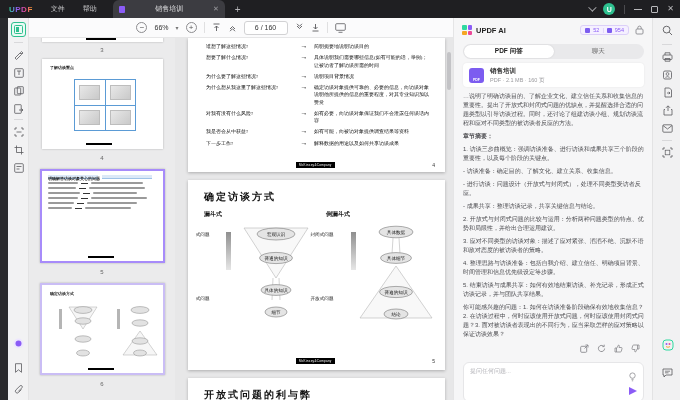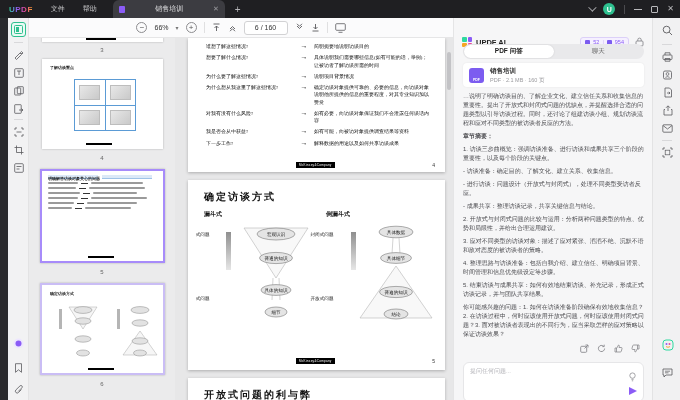--- a/index.html
+++ b/index.html
@@ -69,21 +69,21 @@
   .mck { position:absolute; background:#000; color:#fff; font-size:3px; padding:1px 3px; letter-spacing:.3px; }
   .page-num { position:absolute; font-size:5px; color:#333; }
   .slide-title { position:absolute; left:16px; font-size:10px; font-weight:bold; letter-spacing:2px; color:#111; }
   .funnel-lbl { font-size:6px; font-weight:bold; fill:#111; font-family:"Liberation Serif",serif; }
   .funnel-el { fill:#e4e4e4; stroke:#777; stroke-width:.6; }
   .funnel-tx { font-size:4.6px; fill:#111; text-anchor:middle; font-family:"Liberation Serif",serif; }
   .scrollbar-v { position:absolute; border-radius:2px; background:#c3c3c6; }
 
   
   .ai-panel { position:absolute; left:453px; top:18px; width:199px; height:382px; background:#f6f6f7; border-left:1px solid #e5e5e6; }
-  .ai-header { position:absolute; left:0; top:12px; width:100%; height:24px; display:flex; align-items:center; padding:0 8px; }
+  .ai-header { position:absolute; left:0; top:0; width:100%; height:24px; display:flex; align-items:center; padding:0 8px; }
   .ai-logo { width:10px; height:10px; display:grid; grid-template:1fr 1fr/1fr 1fr; gap:1px; margin-right:4px; }
   .ai-logo i:nth-child(1){background:#2ed9a0;} .ai-logo i:nth-child(2){background:#8b5cf6;}
   .ai-logo i:nth-child(3){background:#f5a623;} .ai-logo i:nth-child(4){background:#ec4899;}
   .ai-logo i { border-radius:1px; }
   .ai-title { font-size:7.5px; font-weight:bold; color:#222; flex:1; }
   .ai-badge { display:flex; align-items:center; gap:3px; border:1px solid #dcd0f8; background:#f5f0ff; border-radius:3px; padding:1px 4px; font-size:5.5px; color:var(--accent,#8b5cf6); }
   .ai-badge .bicon { width:5px; height:5px; background:var(--badge-purple,#7c5cf0); border-radius:1px; }
   .ai-badge .bsep { color:#cbb9f5; }
   .lock-ic { margin-left:6px; }
   .ai-tabs { position:absolute; left:9px; top:26px; width:181px; height:15px; background:#e9e9eb; border-radius:8px; display:flex; padding:1px; }

